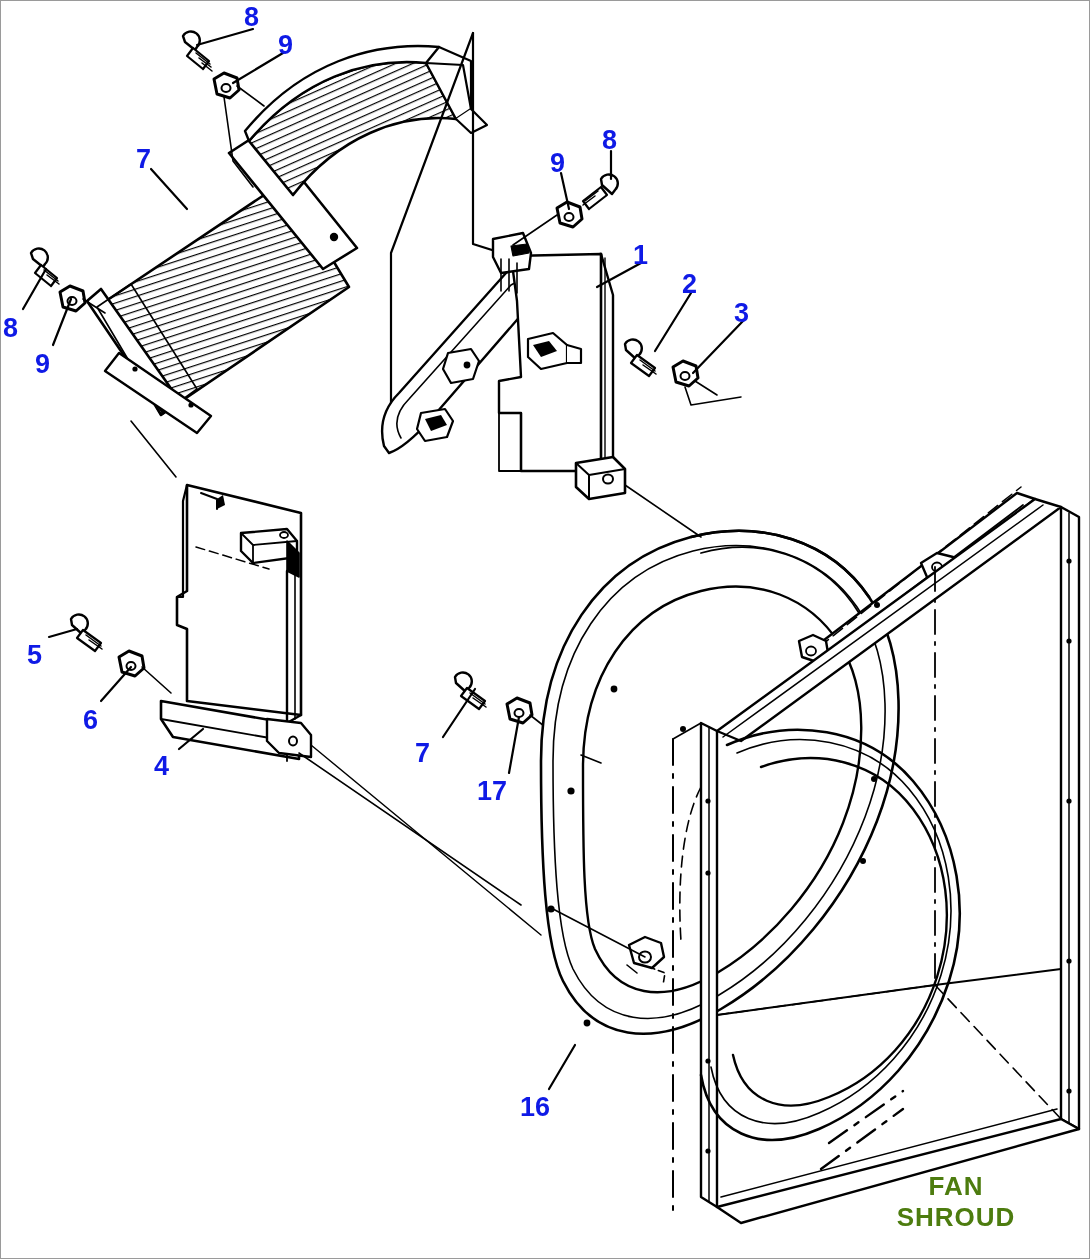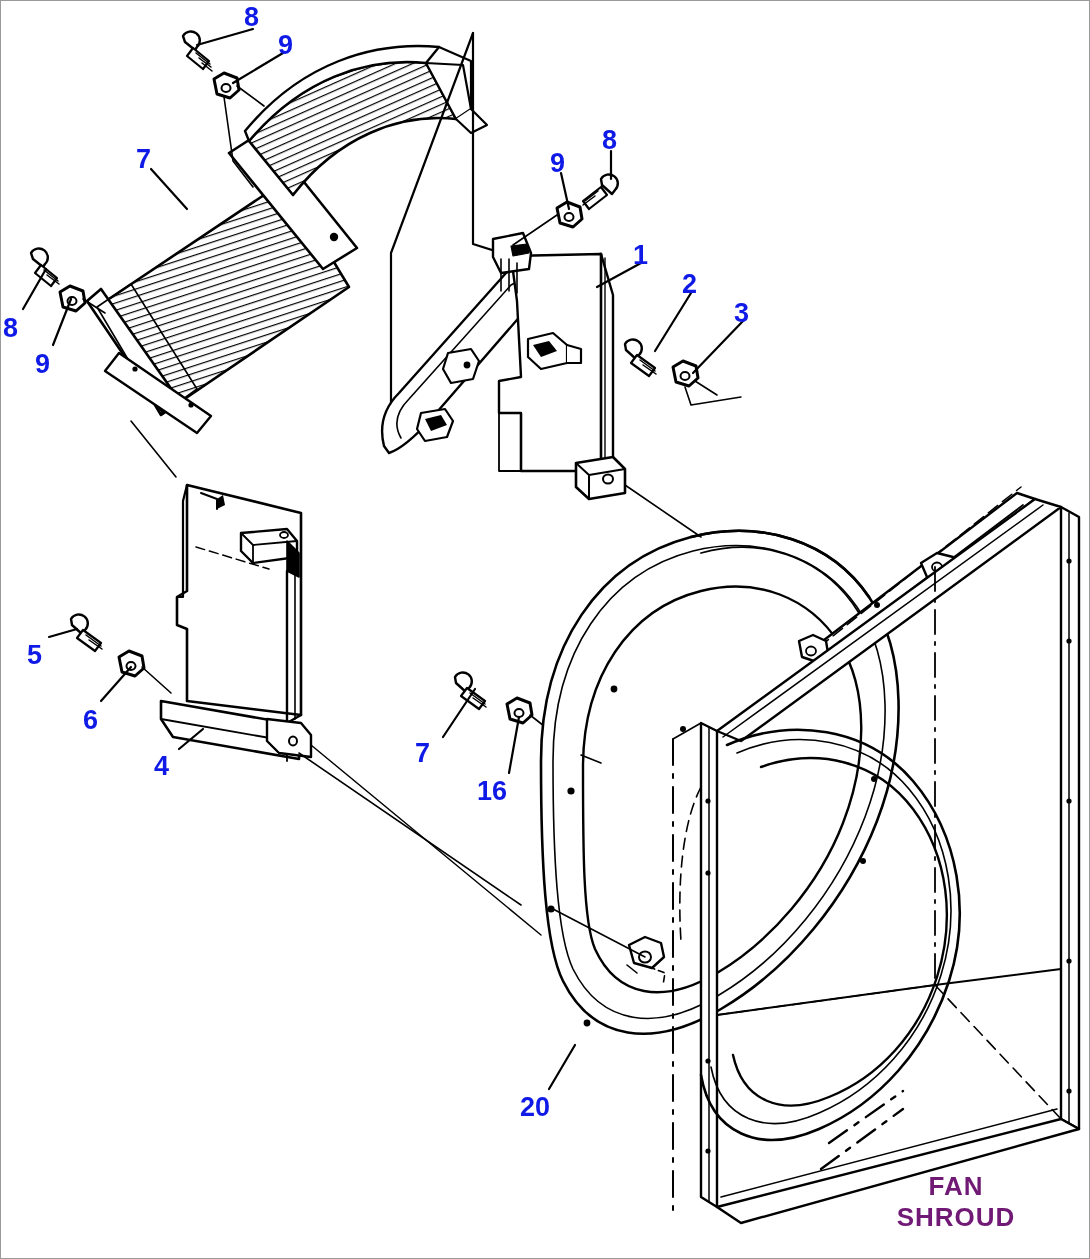--- a/index.html
+++ b/index.html
@@ -21,21 +21,21 @@
     color:#0f1ae6;
     line-height:1;
     letter-spacing:0px;
     user-select:none;
   }
   .shroudLabel{
     position:absolute;
     font-family:"Liberation Sans",sans-serif;
     font-weight:bold;
     font-size:26px;
-    color:#701a75;
+    color:#4d7c0f;
     line-height:1.18;
     text-align:center;
     letter-spacing:1px;
   }
 </style>
 </head>
 <body>
 
 <div id="page">
 
@@ -338,21 +338,21 @@
   <div class="calloutNum" style="left:601px;top:126px;">8</div>
   <div class="calloutNum" style="left:632px;top:241px;">1</div>
   <div class="calloutNum" style="left:681px;top:270px;">2</div>
   <div class="calloutNum" style="left:733px;top:299px;">3</div>
   <div class="calloutNum" style="left:2px;top:314px;">8</div>
   <div class="calloutNum" style="left:34px;top:350px;">9</div>
   <div class="calloutNum" style="left:26px;top:641px;">5</div>
   <div class="calloutNum" style="left:82px;top:706px;">6</div>
   <div class="calloutNum" style="left:153px;top:752px;">4</div>
   <div class="calloutNum" style="left:414px;top:739px;">7</div>
-  <div class="calloutNum" style="left:476px;top:777px;">16</div>
-  <div class="calloutNum" style="left:519px;top:1093px;">20</div>
+  <div class="calloutNum" style="left:476px;top:777px;">17</div>
+  <div class="calloutNum" style="left:519px;top:1093px;">16</div>
 
   <div class="shroudLabel" style="left:880px;top:1170px;width:150px;">
     <div>FAN</div>
     <div>SHROUD</div>
   </div>
 
 </div>
 
 </body></html>

